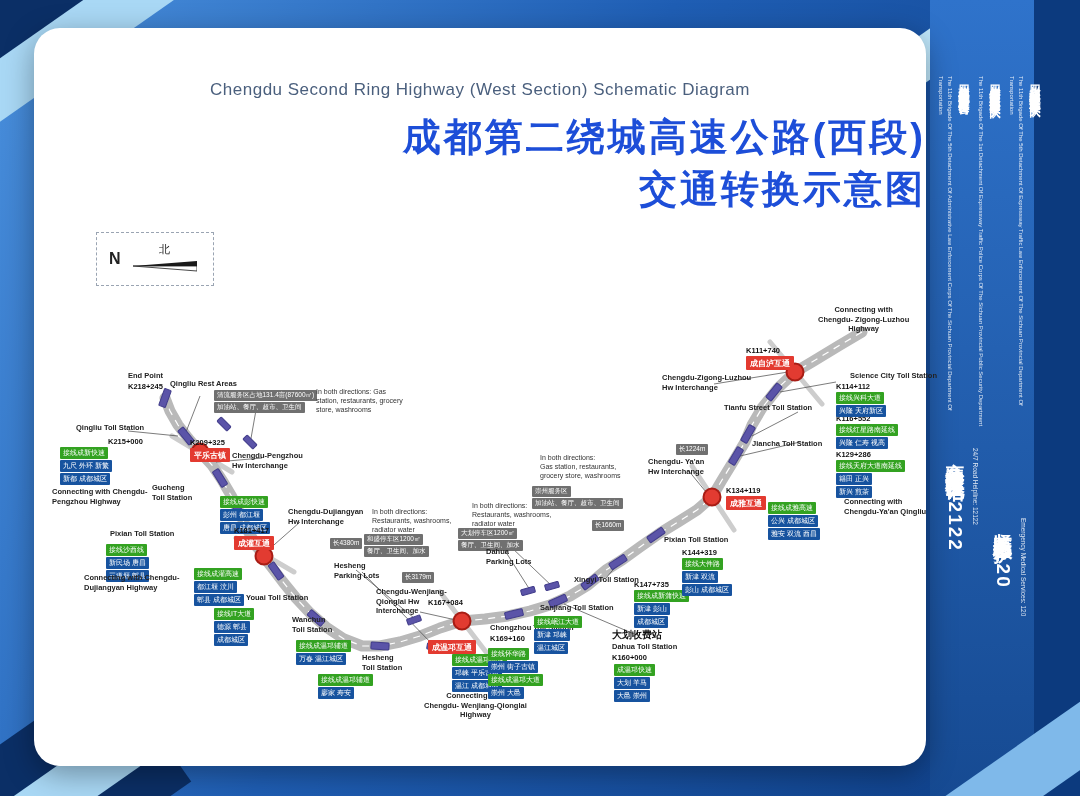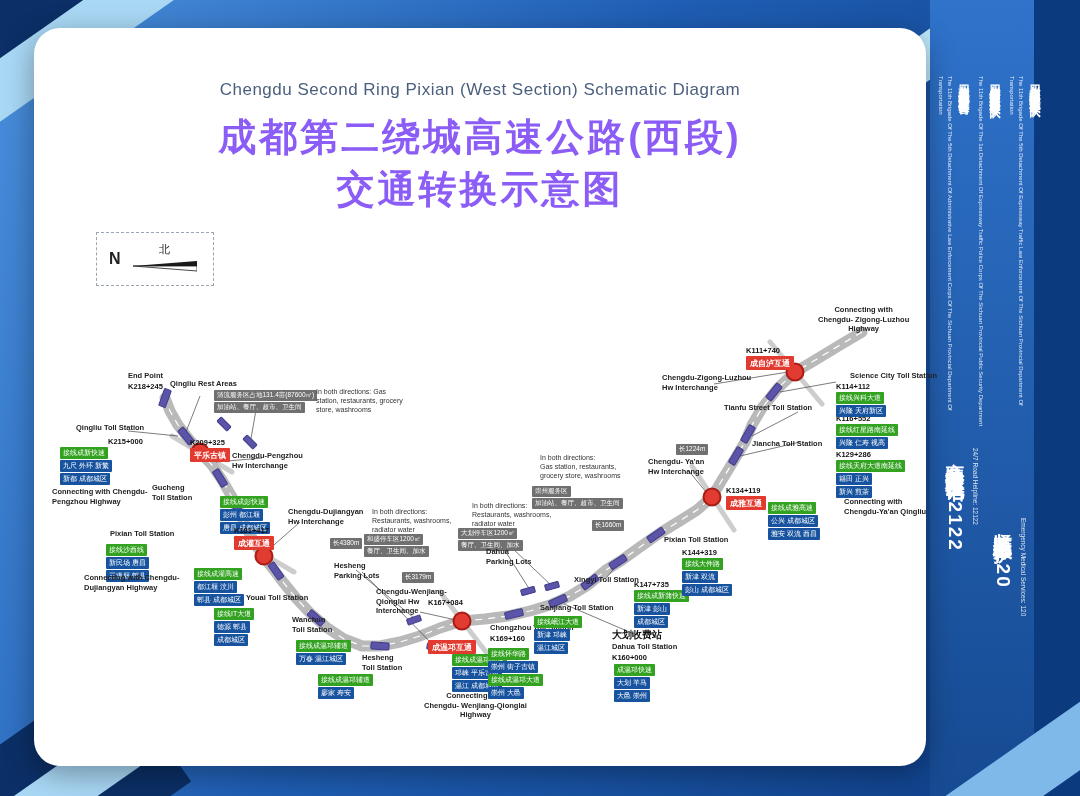--- a/index.html
+++ b/index.html
@@ -13,21 +13,21 @@
   .s-bl-light{left:-90px;bottom:-14px;width:320px;height:48px;background:#a9d8f5;transform:rotate(-35deg);}
   .s-tr-light{right:-80px;top:-16px;width:320px;height:42px;background:#bfe7fb;transform:rotate(-35deg);}
   .s-br-light{right:-90px;bottom:-24px;width:340px;height:56px;background:#7fb9ea;transform:rotate(-35deg);}
   .side-panel{position:absolute;left:930px;top:0;width:104px;height:796px;
     background:linear-gradient(180deg,#2f73cb,#164a92);}
   .s-r-dark{right:0;top:0;width:46px;height:796px;background:#0c3a7e;}
   .card{position:absolute;left:34px;top:28px;width:892px;height:738px;background:#ffffff;
     border-radius:26px;box-shadow:0 8px 30px rgba(0,0,0,.35);}
   .subtitle-en{position:absolute;left:34px;top:80px;width:892px;text-align:center;
     color:#4a5f7d;font-size:17px;letter-spacing:.5px;}
-  .title-zh{position:absolute;left:34px;width:892px;text-align:center;color:#8b5cf6;
+  .title-zh{position:absolute;left:34px;width:892px;text-align:right;color:#1d4ed8;
     font-weight:900;font-size:38px;letter-spacing:3px;}
   .title-zh.l1{top:112px;}
   .title-zh.l2{top:164px;}
   .compass{position:absolute;left:96px;top:232px;width:118px;height:54px;
     border:1.5px dashed #9aa4b2;display:flex;align-items:center;gap:12px;padding:0 12px;box-sizing:border-box;}
   .compass .n{font-size:16px;font-weight:700;color:#222;}
   .compass .north{display:block;text-align:center;font-size:11px;color:#222;margin-bottom:1px;}
   .labels{position:absolute;left:0;top:0;width:1080px;height:796px;pointer-events:none;}
   .cluster{position:absolute;display:flex;flex-direction:column;align-items:flex-start;gap:1px;z-index:5;}
   .c-center{align-items:center;}
@@ -60,21 +60,21 @@
   <div class="stripe s-bl-dark"></div>
   <div class="stripe s-bl-light"></div>
   <div class="stripe s-tr-light"></div>
   <div class="side-panel"></div>
   <div class="stripe s-r-dark"></div>
   <div class="stripe s-br-light"></div>
 </div>
 
 <div class="card"></div>
 
-<div class="subtitle-en">Chengdu Second Ring Pixian (West Section) Schematic Diagram</div>
+<div class="subtitle-en">Chengdu Second Ring Highway (West Section) Schematic Diagram</div>
 <div class="title-zh l1">成都第二绕城高速公路(西段)</div>
 <div class="title-zh l2">交通转换示意图</div>
 
 <div class="compass">
   <span class="n">N</span>
   <div>
     <span class="north">北</span>
     <svg width="64" height="12" viewBox="0 0 64 12">
       <polygon points="0,6 64,1 64,6" fill="#1a1a1a"></polygon>
       <polygon points="0,6 64,6 64,11" fill="#ffffff" stroke="#1a1a1a" stroke-width="0.8"></polygon>

